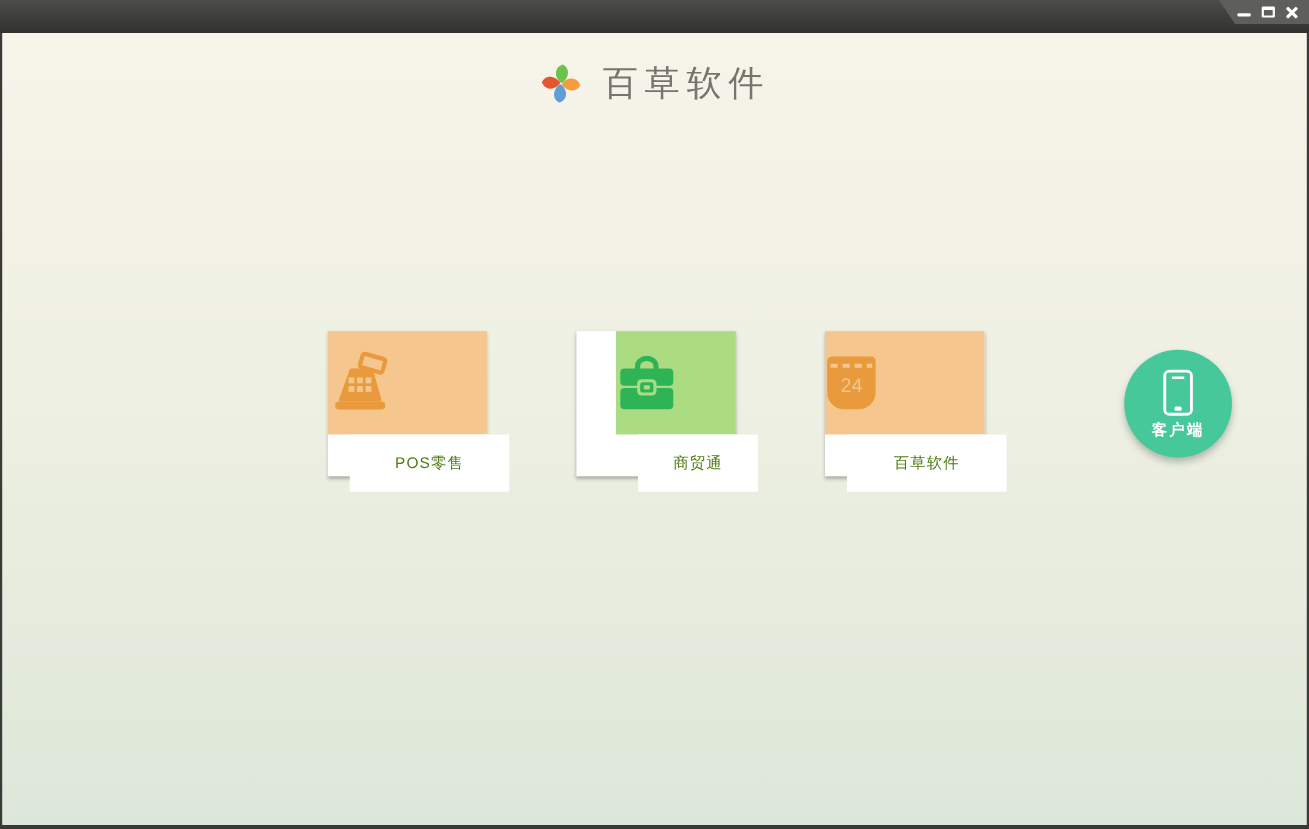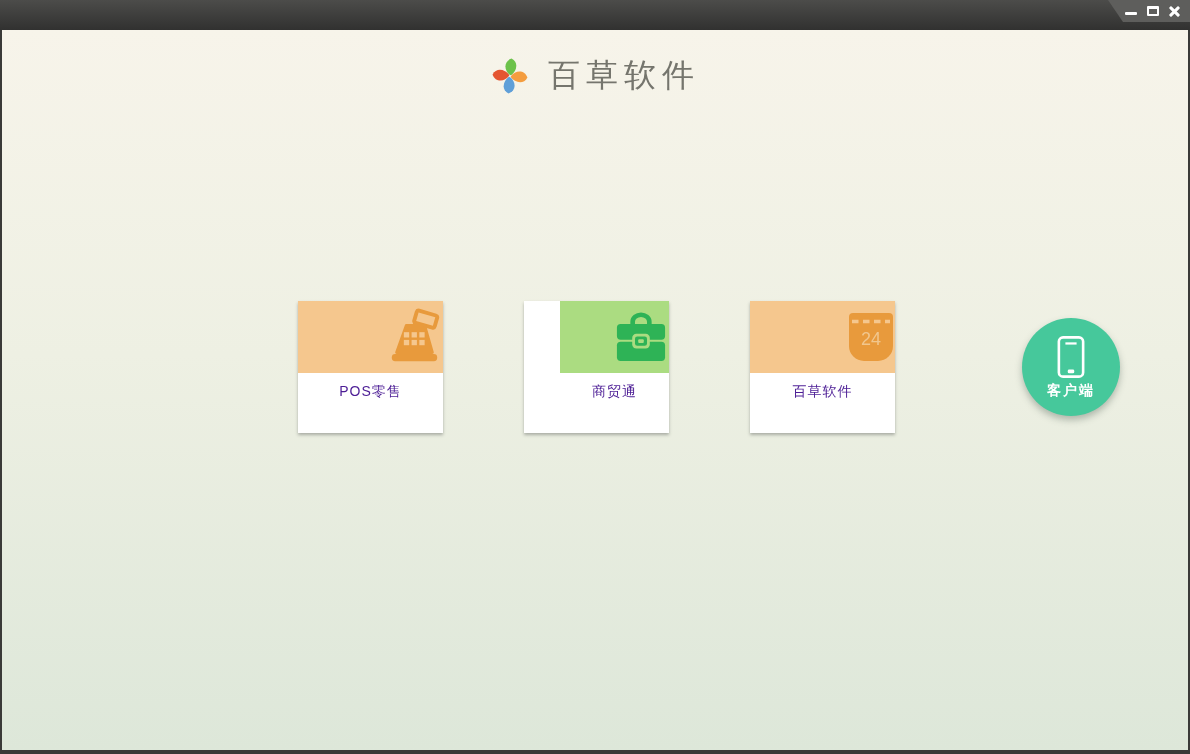--- a/index.html
+++ b/index.html
@@ -46,29 +46,29 @@
     font-size: 32px; color: #75756d; letter-spacing: 6px;
   }
 
   
   .card {
     position: absolute; top: 271px; width: 145px; height: 132px;
     background: #fff; cursor: pointer;
     box-shadow: 0 2px 3px rgba(90, 95, 90, 0.45);
   }
   .card-top {
-    width: 100%; height: 72px;
-    display: flex; align-items: center; justify-content: flex-end;
+    width: 100%; height: 94px;
+    display: flex; align-items: center; justify-content: flex-start;
   }
   .card.orange .card-top { background: #f5c78e; }
   .card.green  .card-top { background: #abdc81; }
   .card-label {
-    width: 100%; height: 38px; background: #fff;
+    width: 100%; height: 52px; background: #fff;
     display: flex; align-items: center; justify-content: center;
-    font-size: 14px; color: #4c1d95; letter-spacing: 1px;
+    font-size: 14px; color: #4d7c0f; letter-spacing: 1px; margin-left: 20px;
   }
   .card-pos   { left: 296px; }
   .card-trade { left: 522px; padding-left: 36px; }
   .card-lean  { left: 748px; }
 
   
   .client-circle {
     position: absolute; left: 1020px; top: 288px;
     width: 98px; height: 98px; border-radius: 50%;
     background: #46c89b;

